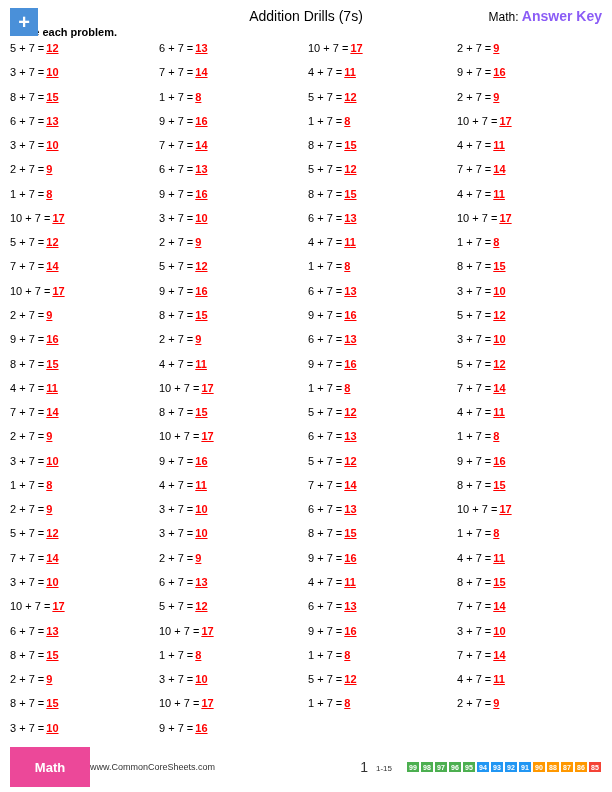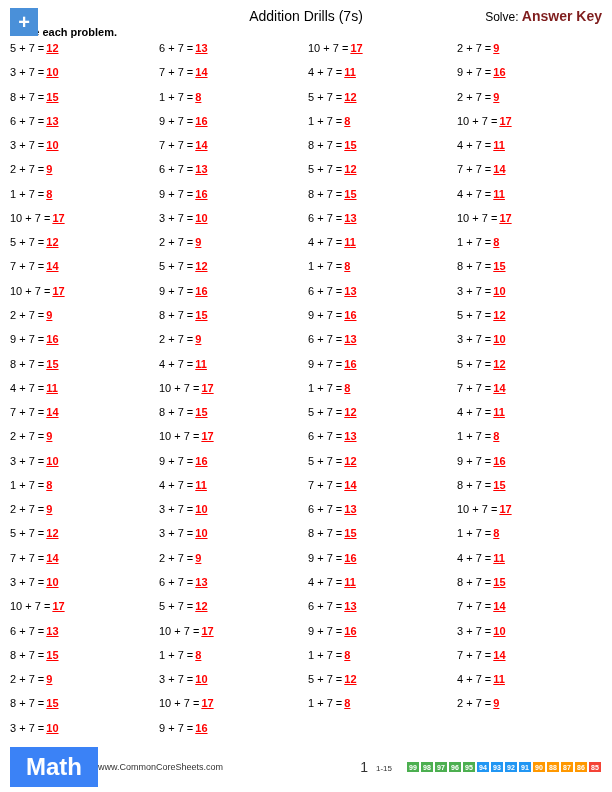--- a/index.html
+++ b/index.html
@@ -48,21 +48,21 @@
       font-weight: normal;
       text-align: left;
     }
     .name-area {
       position: absolute;
       right: 0;
       top: 0;
       font-size: 12px;
     }
     .answer-key {
-      color: #7f1d1d;
+      color: #8b5cf6;
       font-weight: bold;
       font-size: 14px;
     }
     .instructions {
       font-weight: bold;
       font-size: 11px;
       margin-bottom: 3px;
     }
     .problems-grid {
       display: grid;
@@ -87,24 +87,24 @@
       margin-left: 2px;
       min-width: 16px;
     }
     .footer {
       display: flex;
       align-items: center;
       margin-top: 2px;
       height: 42px;
     }
     .math-box {
-      background: #3b82f6;
+      background: #ec4899;
       color: white;
       font-weight: bold;
-      font-size: 24px;
+      font-size: 13px;
       padding: 6px 16px;
       display: flex;
       align-items: center;
       justify-content: center;
       height: 40px;
       min-width: 80px;
     }
     .footer-center {
       flex: 1;
       text-align: left;
@@ -148,21 +148,21 @@
 <body>
 
 <div class="page">
 
   <div class="header">
     <div class="logo">
       <span class="logo-plus">+</span>
     </div>
     <span class="title">Addition Drills (7s)</span>
     <div class="name-area">
-      <span>Solve:</span>
+      <span>Math:</span>
       <span class="answer-key">Answer Key</span>
     </div>
   </div>
 
   <div class="instructions">Solve each problem.</div>
 
   <div class="problems-grid" id="problems-grid">
   <div class="problem">
         <span class="problem-text">5 + 7 = </span>
         <span class="answer">12</span>

